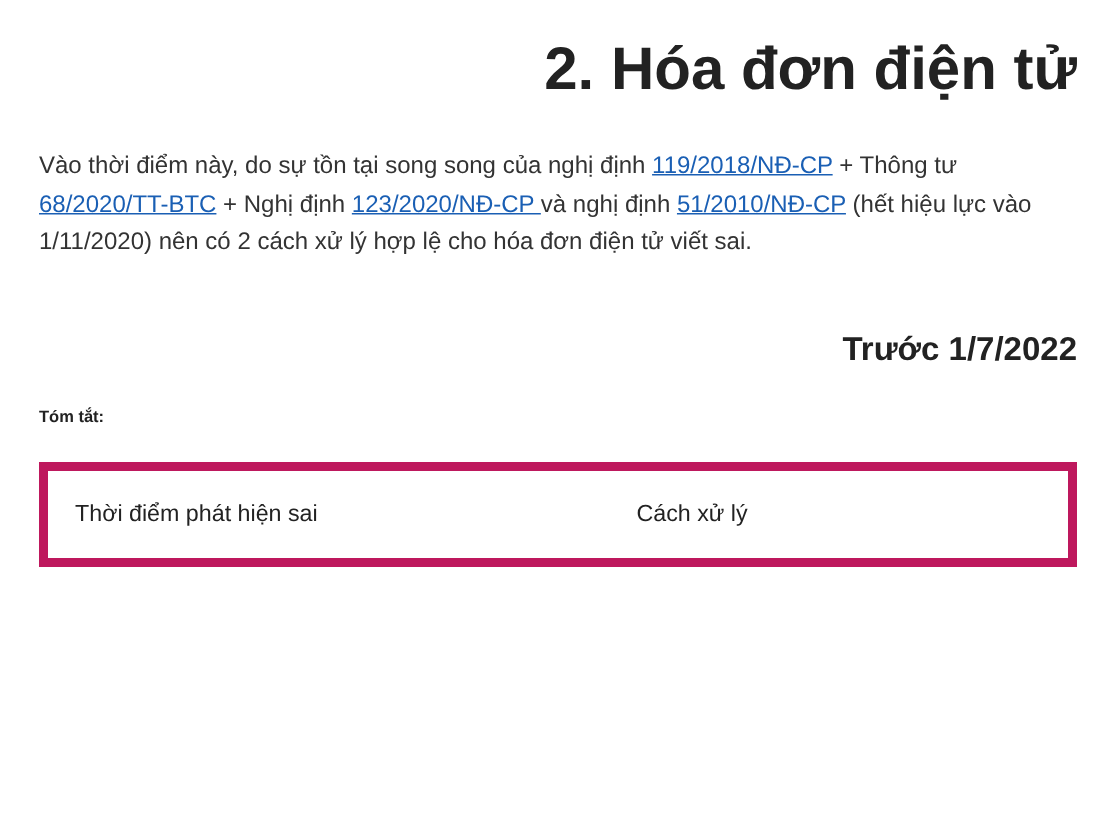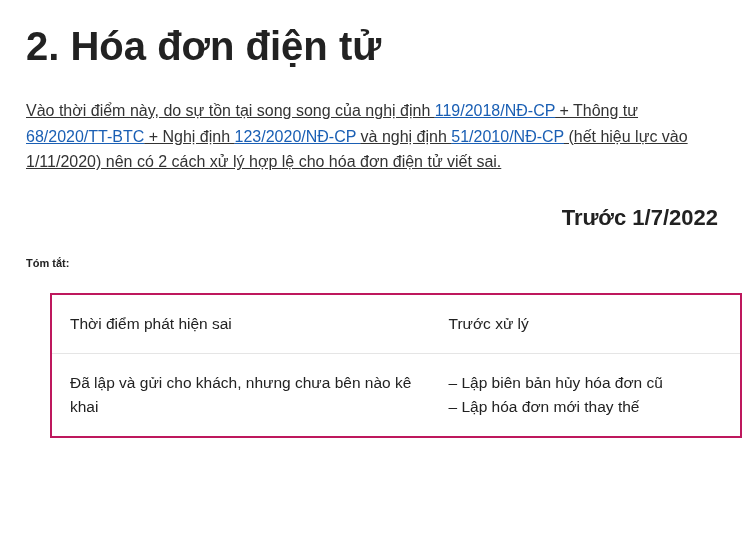--- a/index.html
+++ b/index.html
@@ -9,49 +9,48 @@
     font-family: Arial, Helvetica, sans-serif;
     color: #222;
     background: #fff;
     width: 744px;
   }
   h1 {
     font-size: 40px;
     font-weight: 700;
     margin: 0 0 28px 0;
     line-height: 1.2;
+    text-align: right;
   }
   p.intro {
     font-size: 16px;
     line-height: 1.6;
-    margin: 0 0 30px 0;
+    margin: 0 0 45px 0;
     color: #333;
-    text-decoration: underline;
   }
   a.link {
     color: #1a5fb4;
     text-decoration: underline;
   }
   h2 {
     font-size: 22px;
     font-weight: 700;
     margin: 0 0 26px 0;
     text-align: right;
   }
   h3 {
     font-size: 11px;
     font-weight: 700;
     margin: 0 0 24px 0;
   }
   table {
     width: 100%;
     border-collapse: collapse;
-    border: 2px solid #be185d;
+    border: 6px solid #be185d;
     font-size: 15.5px;
-    margin-left: 24px;
   }
   th, td {
     text-align: left;
     padding: 17px 18px;
     vertical-align: top;
     border-bottom: 1px solid #e5e5e5;
     font-weight: 400;
     line-height: 1.55;
   }
   th {
@@ -75,25 +74,18 @@
 <h3>Tóm tắt:</h3>
 
 <table>
   <colgroup>
       <col class="c1">
       <col class="c2">
     </colgroup>
   <thead>
     <tr>
       <th>Thời điểm phát hiện sai</th>
-      <th>Trước xử lý</th>
+      <th>Cách xử lý</th>
     </tr>
   </thead>
   <tbody>
-    <tr>
-      <td>Đã lập và gửi cho khách, nhưng chưa bên nào kê khai</td>
-      <td>
-        <span>– Lập biên bản hủy hóa đơn cũ</span><br>
-        <span>– Lập hóa đơn mới thay thế</span>
-      </td>
-    </tr>
   </tbody>
 </table>
 
 </body></html>

